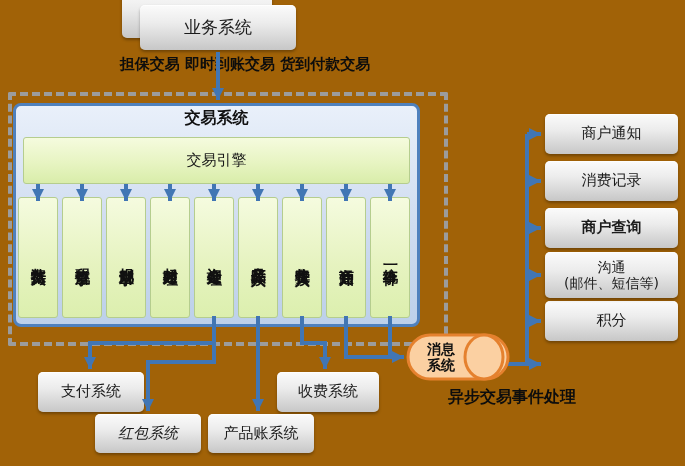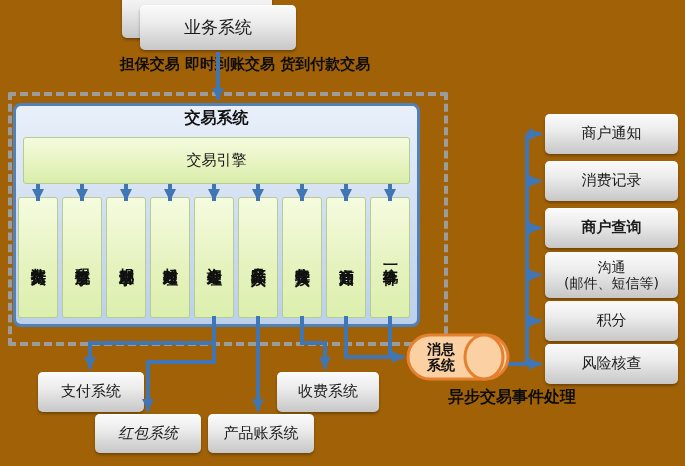--- a/index.html
+++ b/index.html
@@ -128,23 +128,20 @@
   <div class="graybox" style="left:545px; top:208px; width:133px; height:40px;font-weight:bold;">
       <span>商户查询</span>
     </div>
   <div class="graybox" style="left:545px; top:301px; width:133px; height:40px;">
       <span>积分</span>
     </div>
   <div class="graybox" style="left:545px; top:252px; width:133px; height:46px; font-size:14px;">
       <span class="pre">沟通
 (邮件、短信等)</span>
     </div>
-  <div class="graybox" style="left:545px; top:344px; width:133px; height:40px;">
-      <span>风险核查</span>
-    </div>
 
   <div class="boldlabel" style="left:402px; top:387px; width:140px; font-size:16px;margin-left:40px;">异步交易事件处理</div>
 
   <svg class="wires" width="685" height="466" viewBox="0 0 685 466">
     <defs>
       <marker id="ah" markerUnits="strokeWidth" markerWidth="3" markerHeight="3" viewBox="0 0 3 3" refX="3" refY="1.5" orient="auto">
         <path d="M0,0 L3,1.5 L0,3 z" fill="#4176b4"></path>
       </marker>
     </defs>
     <g stroke="#4176b4" stroke-width="4" fill="none">

